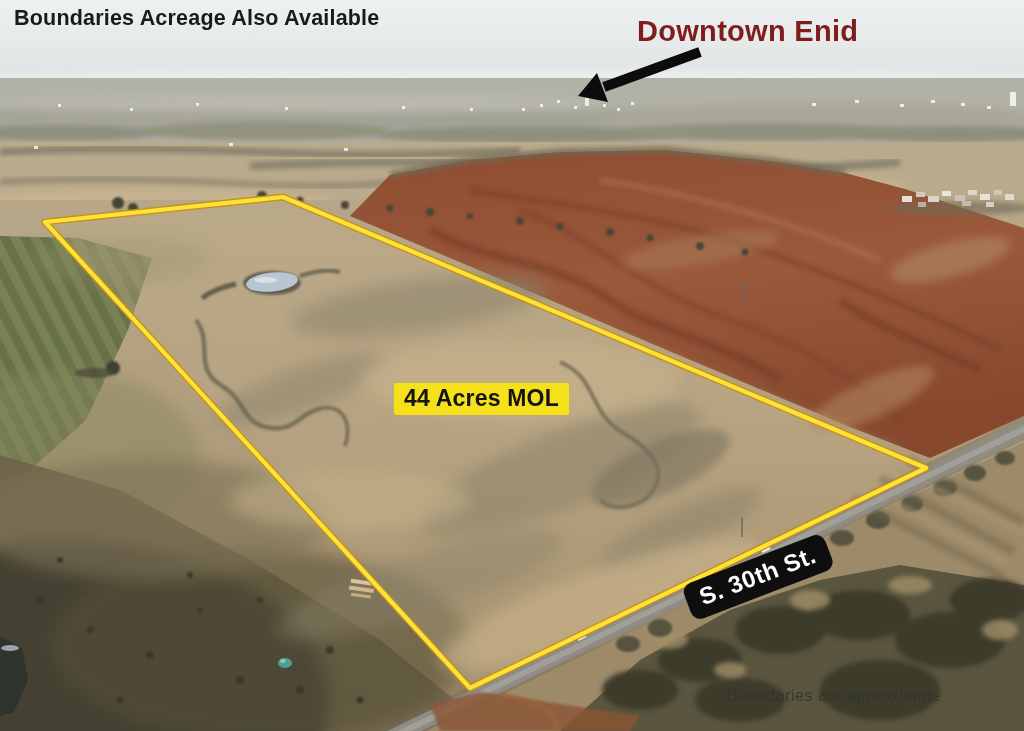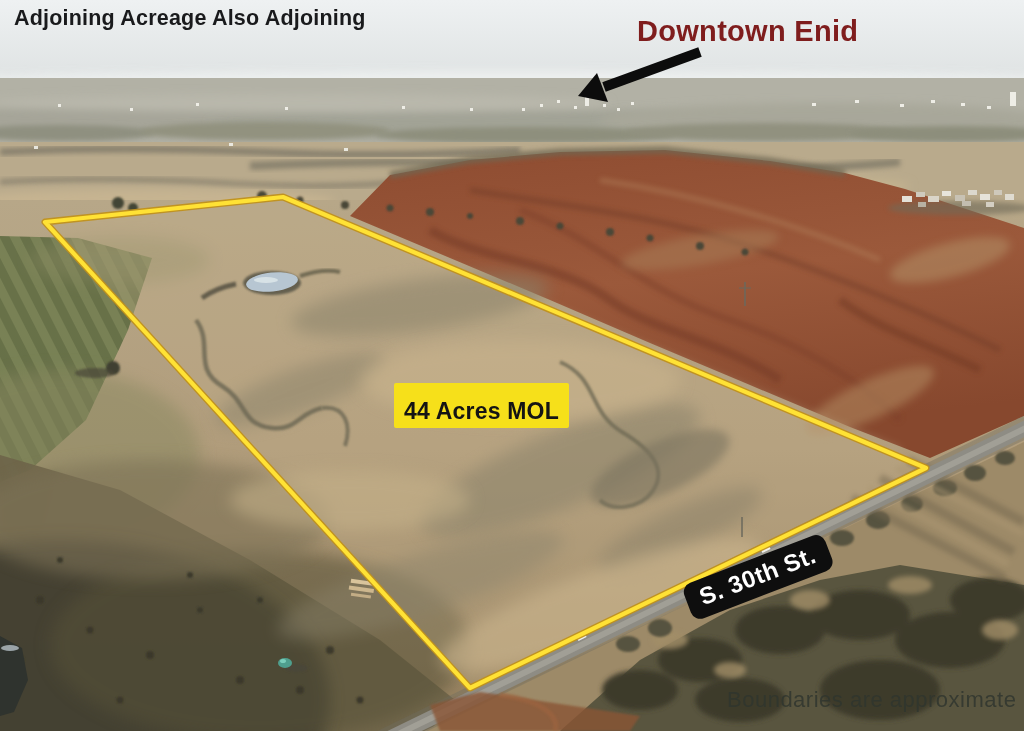--- a/index.html
+++ b/index.html
@@ -12,30 +12,30 @@
   .label { position:absolute; font-weight:700; white-space:nowrap; }
   .label-adjoining {
     left:14px; top:6px; font-size:21.5px; letter-spacing:.2px; color:#191a1c;
   }
   .label-downtown {
     left:637px; top:15px; font-size:29px; letter-spacing:.3px; color:#7f1d1d;
   }
   .label-acres {
     left:394px; top:383px; font-size:23px; letter-spacing:.2px;
     color:#141414; background:var(--acreage-box-yellow,#f6e01a);
-    padding:15px 10px 3px 10px; border-radius:2px;
+    padding:2px 10px 3px 10px; border-radius:2px;
   }
   .label-street {
     left:758px; top:577px; transform:translate(-50%,-50%) rotate(-21deg);
     font-size:24px; letter-spacing:.6px;
     color:var(--street-pill-text,#ffffff); background:var(--street-pill-bg,#0e0e0e);
     padding:4px 14px 6px 14px; border-radius:10px;
   }
   .label-disclaimer {
-    left:727px; top:687px; font-weight:400; font-size:22px; letter-spacing:.5px;
+    left:727px; top:687px; font-weight:400; font-size:16px; letter-spacing:.5px;
     color:var(--disclaimer-text,#2f352e); opacity:.82;
   }
   .boundary-outer { fill:none; stroke:var(--boundary-edge,#c0911c); stroke-width:7;
     stroke-linejoin:round; opacity:.95; }
   .boundary-inner { fill:none; stroke:var(--boundary-yellow,#ffe235); stroke-width:4.2;
     stroke-linejoin:round; }
   .arrow-stroke { stroke:var(--arrow-black,#0c0c0c); stroke-width:10; }
   .arrow-head { fill:var(--arrow-black,#0c0c0c); }
 </style>
 </head>
@@ -320,21 +320,21 @@
       <path class="boundary-outer" d="M45,222 L283,197 L926,468 L470,688 Z"></path>
       <path class="boundary-inner" d="M45,222 L283,197 L926,468 L470,688 Z"></path>
     </g>
 
     <g>
       <line class="arrow-stroke" x1="700" y1="52" x2="604" y2="87"></line>
       <polygon class="arrow-head" points="578,96 597,73 608,102"></polygon>
     </g>
   </svg>
 
-  <div class="label label-adjoining">Adjoining Acreage Also Adjoining</div>
+  <div class="label label-adjoining">Boundaries Acreage Also Available</div>
 
   <div class="label label-downtown">Downtown Enid</div>
 
   <div class="label label-acres">44 Acres MOL</div>
 
   <div class="label label-street">S. 30th St.</div>
 
   <div class="label label-disclaimer">Boundaries are approximate</div>
 </div>
 

